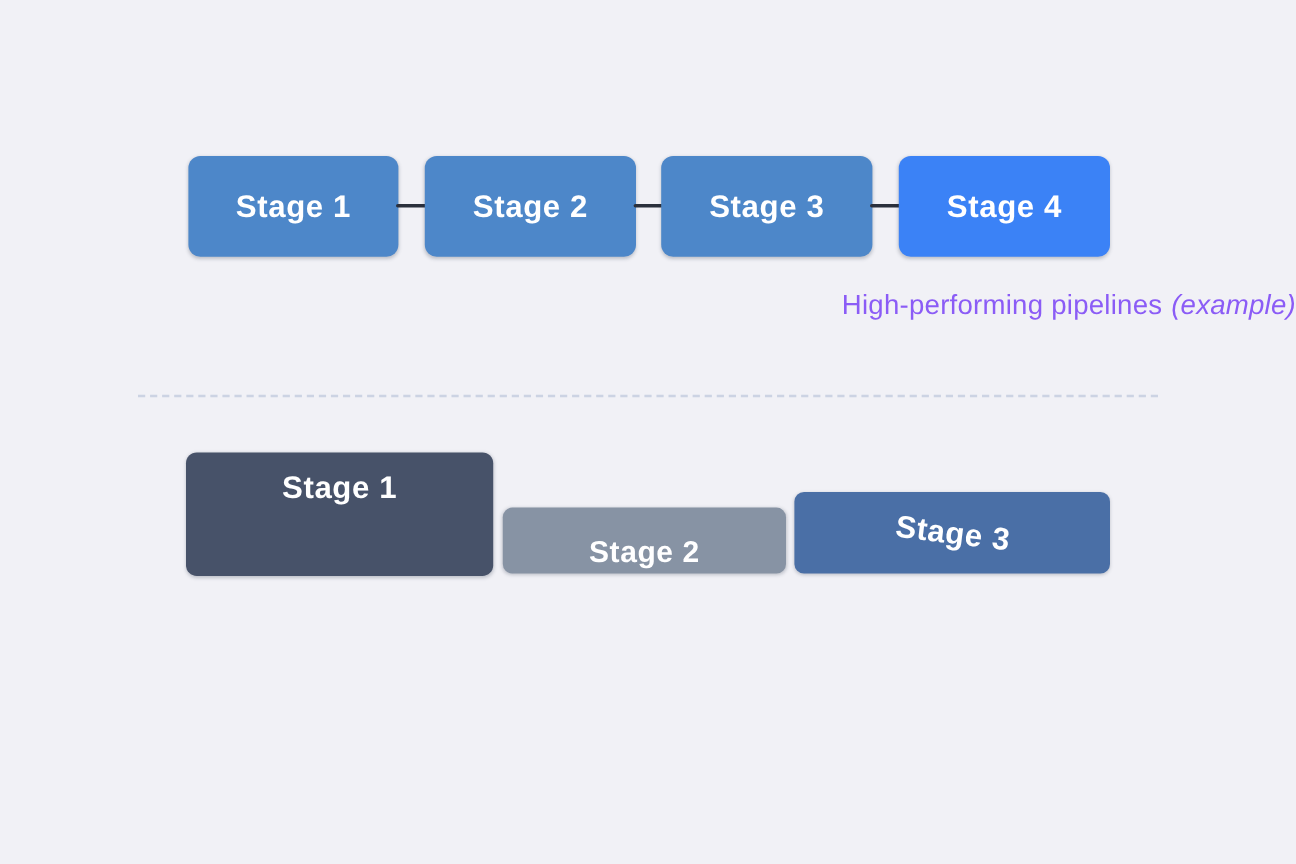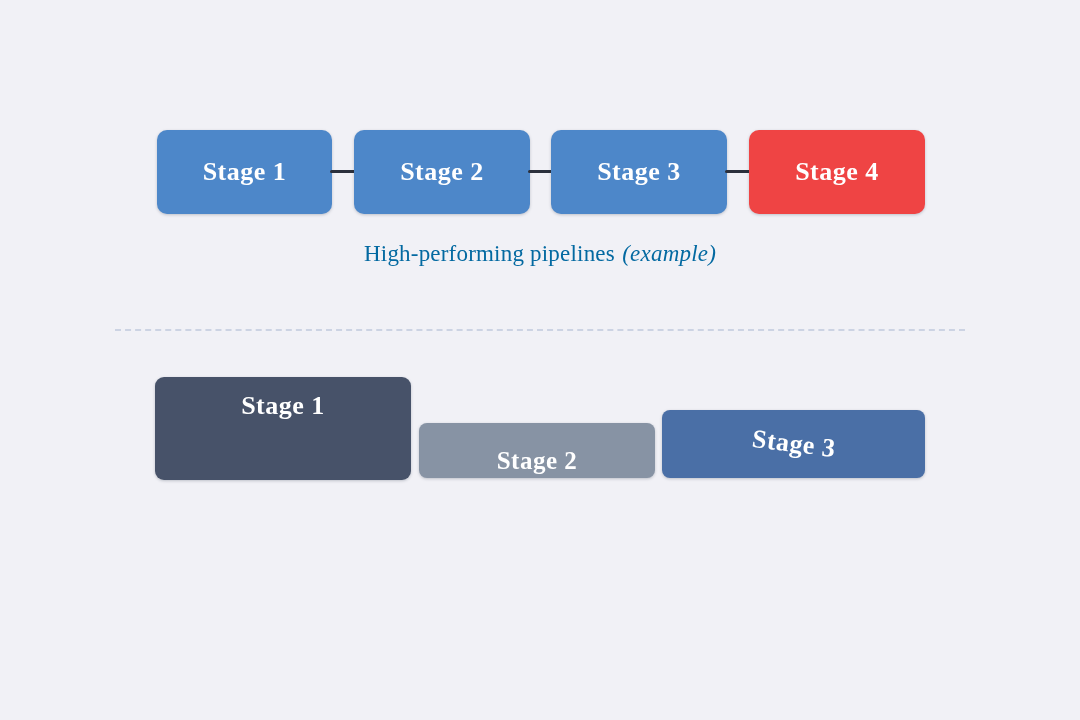--- a/index.html
+++ b/index.html
@@ -5,21 +5,21 @@
   html, body {
     margin: 0;
     padding: 0;
   }
   .canvas {
     position: relative;
     width: 1080px;
     height: 720px;
     background: #f1f1f6;
     overflow: hidden;
-    font-family: Liberation Serif, serif;
+    font-family: Liberation Sans, sans-serif;
   }
 
   
   .stage-box {
     position: absolute;
     border-radius: 10px;
     display: flex;
     align-items: center;
     justify-content: center;
     color: #ffffff;
@@ -43,22 +43,22 @@
   }
   .conn-1 { left: 330px; width: 26px; }
   .conn-2 { left: 528px; width: 25px; }
   .conn-3 { left: 725px; width: 26px; }
 
   
   .caption {
     position: absolute;
     left: 0;
     width: 1080px;
-    text-align: center;
-    color: #0369a1;
+    text-align: right;
+    color: #8b5cf6;
     font-size: 23px;
     letter-spacing: 0.2px;
   }
   .caption-high { top: 241px; }
   .caption-low  { top: 504px; }
   .caption .emphasis {
     font-style: italic;
     margin-left: 0.32em;
   }
 
@@ -110,21 +110,21 @@
   </div>
   <div class="connector conn-1" style="background: rgb(43, 48, 60);"></div>
   <div class="stage-box hp-box hp-2" style="background: rgb(77, 135, 201);">
     <span>Stage 2</span>
   </div>
   <div class="connector conn-2" style="background: rgb(43, 48, 60);"></div>
   <div class="stage-box hp-box hp-3" style="background: rgb(77, 135, 201);">
     <span>Stage 3</span>
   </div>
   <div class="connector conn-3" style="background: rgb(43, 48, 60);"></div>
-  <div class="stage-box hp-box hp-4" style="background: #ef4444;">
+  <div class="stage-box hp-box hp-4" style="background: #3b82f6;">
     <span>Stage 4</span>
   </div>
 
   <div class="caption caption-high">
     <span>High-performing pipelines</span><span class="emphasis">(example)</span>
   </div>
 
   <div class="divider"></div>
 
   <div class="stage-box lp-1" style="background: rgb(71, 82, 105);">

